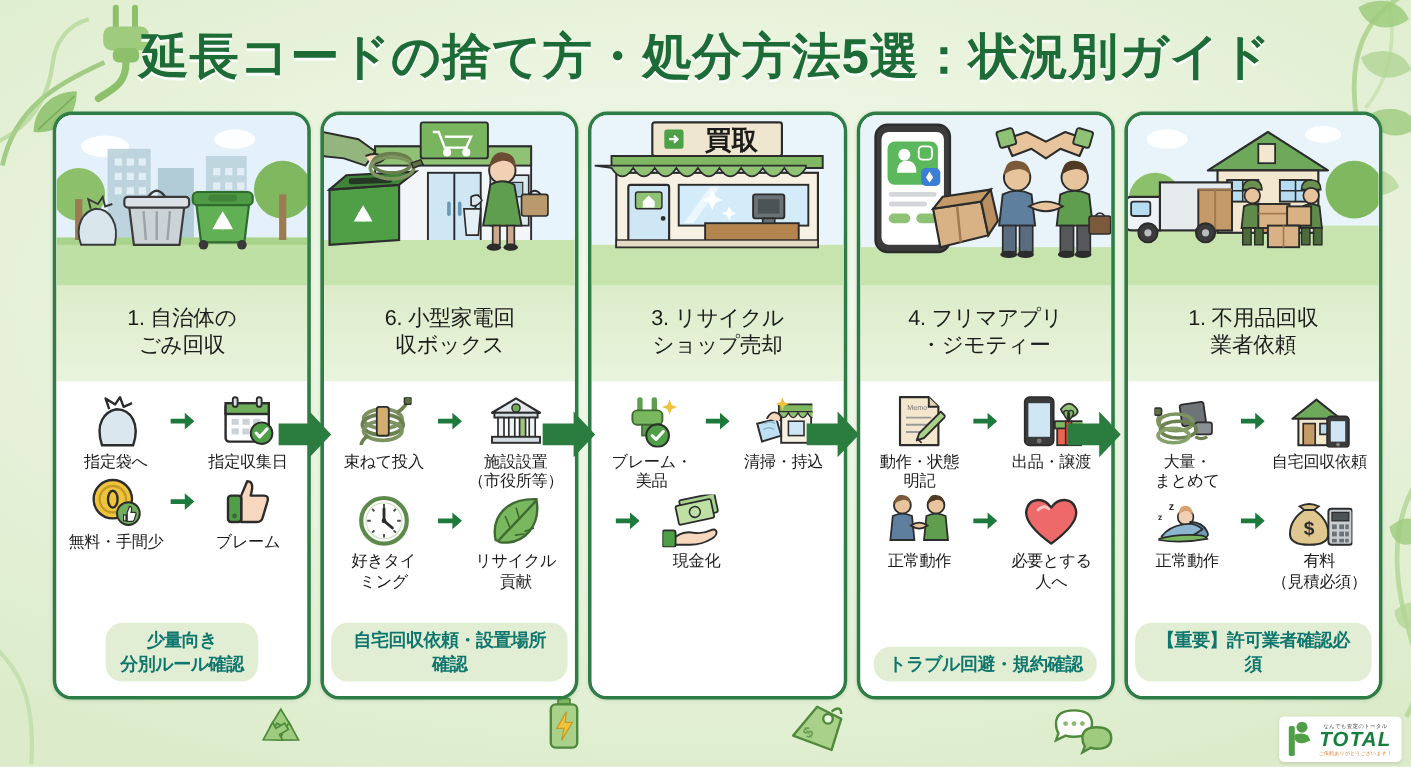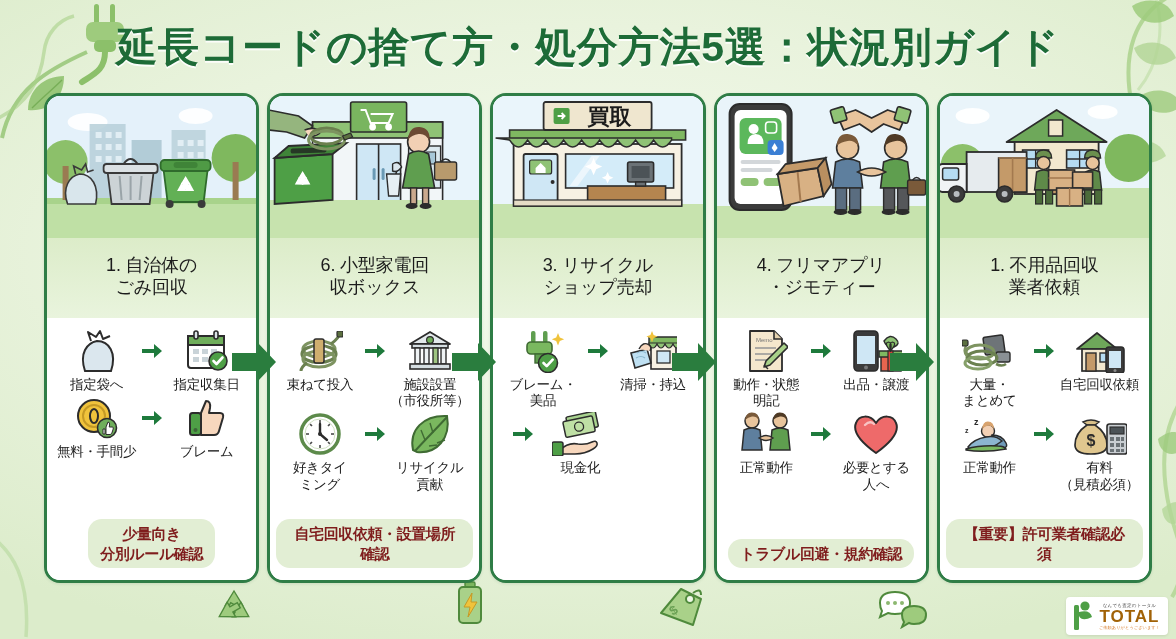--- a/index.html
+++ b/index.html
@@ -158,21 +158,21 @@
     display: flex;
     justify-content: center;
     padding-bottom: 8px;
   }
   .pill {
     background: #e2eed4;
     border-radius: 14px;
     padding: 5px 12px;
     font-size: 15px;
     font-weight: 700;
-    color: #7f1d1d;
+    color: #0f766e;
     line-height: 1.3;
     text-align: center;
     white-space: pre-line;
     letter-spacing: -0.4px;
     max-width: 100%;
   }
 
   
   .connector {
     position: absolute;
@@ -196,21 +196,21 @@
     background: #ffffff;
     border-radius: 4px;
     padding: 4px 8px 4px 6px;
     display: flex;
     align-items: center;
     gap: 5px;
     box-shadow: 0 1px 3px rgba(0,0,0,0.10);
   }
   .logo-txt { display: flex; flex-direction: column; align-items: center; }
   .logo-tag-top { font-size: 4.6px; color: #4a4a4a; letter-spacing: 0.2px; }
-  .logo-main { font-size: 17px; font-weight: 700; color: #a16207; letter-spacing: 1px; line-height: 1; }
+  .logo-main { font-size: 17px; font-weight: 700; color: #15803d; letter-spacing: 1px; line-height: 1; font-style: italic; }
   .logo-tag-bot { font-size: 4.2px; color: #d77b2a; letter-spacing: 0.1px; }
 </style>
 </head>
 <body>
 
 <div class="poster">
 
   <svg class="deco deco-tl" width="180" height="150" viewBox="0 0 180 150">
     <path d="M10 148 C 20 100 55 80 95 62" stroke="#8cc06a" stroke-width="4" fill="none" opacity=".75"></path>
     <path d="M2 130 C 30 118 48 96 52 62 C 54 44 66 30 82 26" stroke="#a9d189" stroke-width="3.5" fill="none" opacity=".6"></path>

